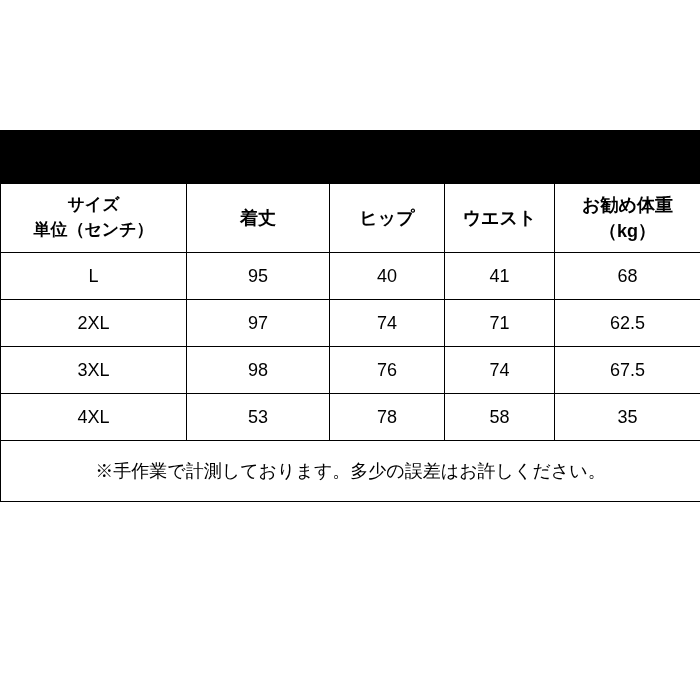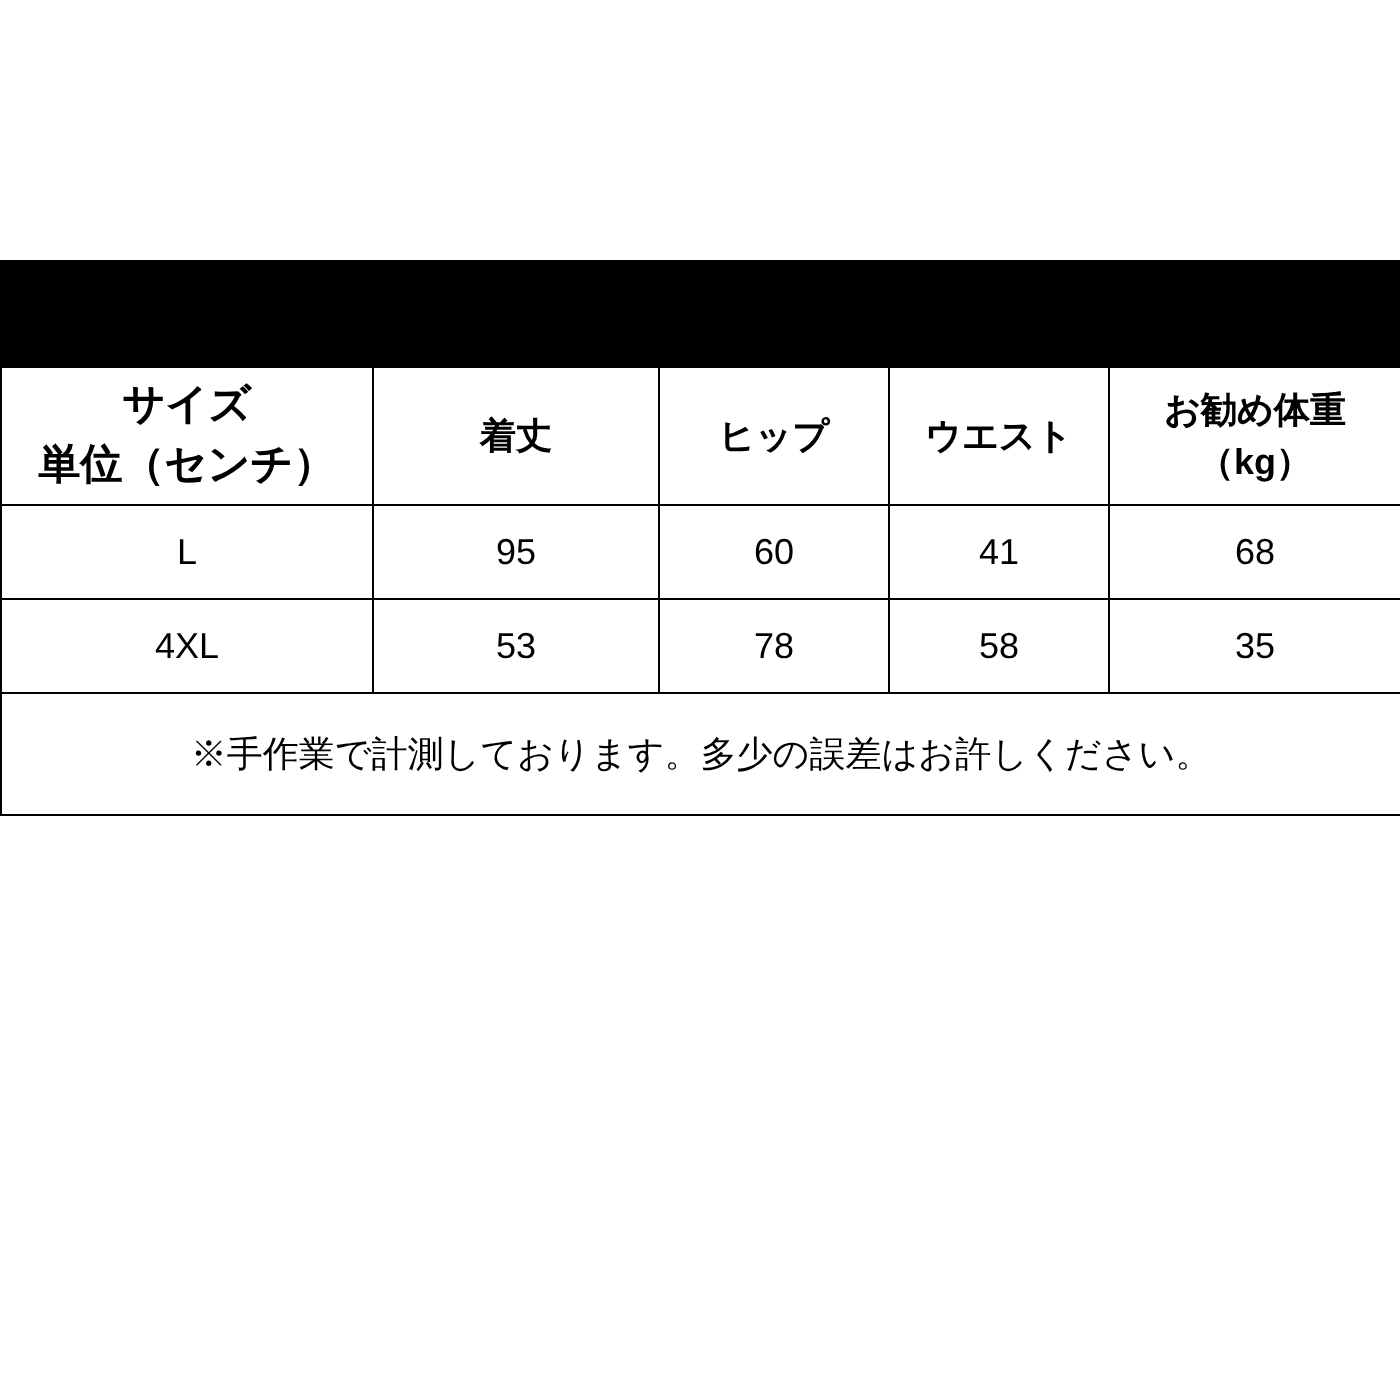--- a/index.html
+++ b/index.html
@@ -47,21 +47,21 @@
     letter-spacing: 1.5px;
     font-weight: normal;
   }
   .header-row td {
     height: 68px;
     font-size: 18px;
     font-weight: bold;
     line-height: 1.45;
   }
   .header-row td.first {
-    font-size: 21px;
+    font-size: 17px;
   }
   .data-row td {
     height: 46px;
     font-size: 19px;
   }
   .note-row td {
     height: 60px;
     font-size: 19px;
     text-align: center;
   }
@@ -99,23 +99,37 @@
           <td>ウエスト</td>
           <td>
             <span class="hdr-line">お勧め体重</span>
             <span class="hdr-line">（kg）</span>
           </td>
         </tr>
 
         <tr class="data-row">
           <td>L</td>
           <td>95</td>
-          <td>60</td>
+          <td>40</td>
           <td>41</td>
           <td>68</td>
+        </tr>
+        <tr class="data-row">
+          <td>2XL</td>
+          <td>97</td>
+          <td>74</td>
+          <td>71</td>
+          <td>62.5</td>
+        </tr>
+        <tr class="data-row">
+          <td>3XL</td>
+          <td>98</td>
+          <td>76</td>
+          <td>74</td>
+          <td>67.5</td>
         </tr>
         <tr class="data-row">
           <td>4XL</td>
           <td>53</td>
           <td>78</td>
           <td>58</td>
           <td>35</td>
         </tr>
 
         <tr class="note-row">

